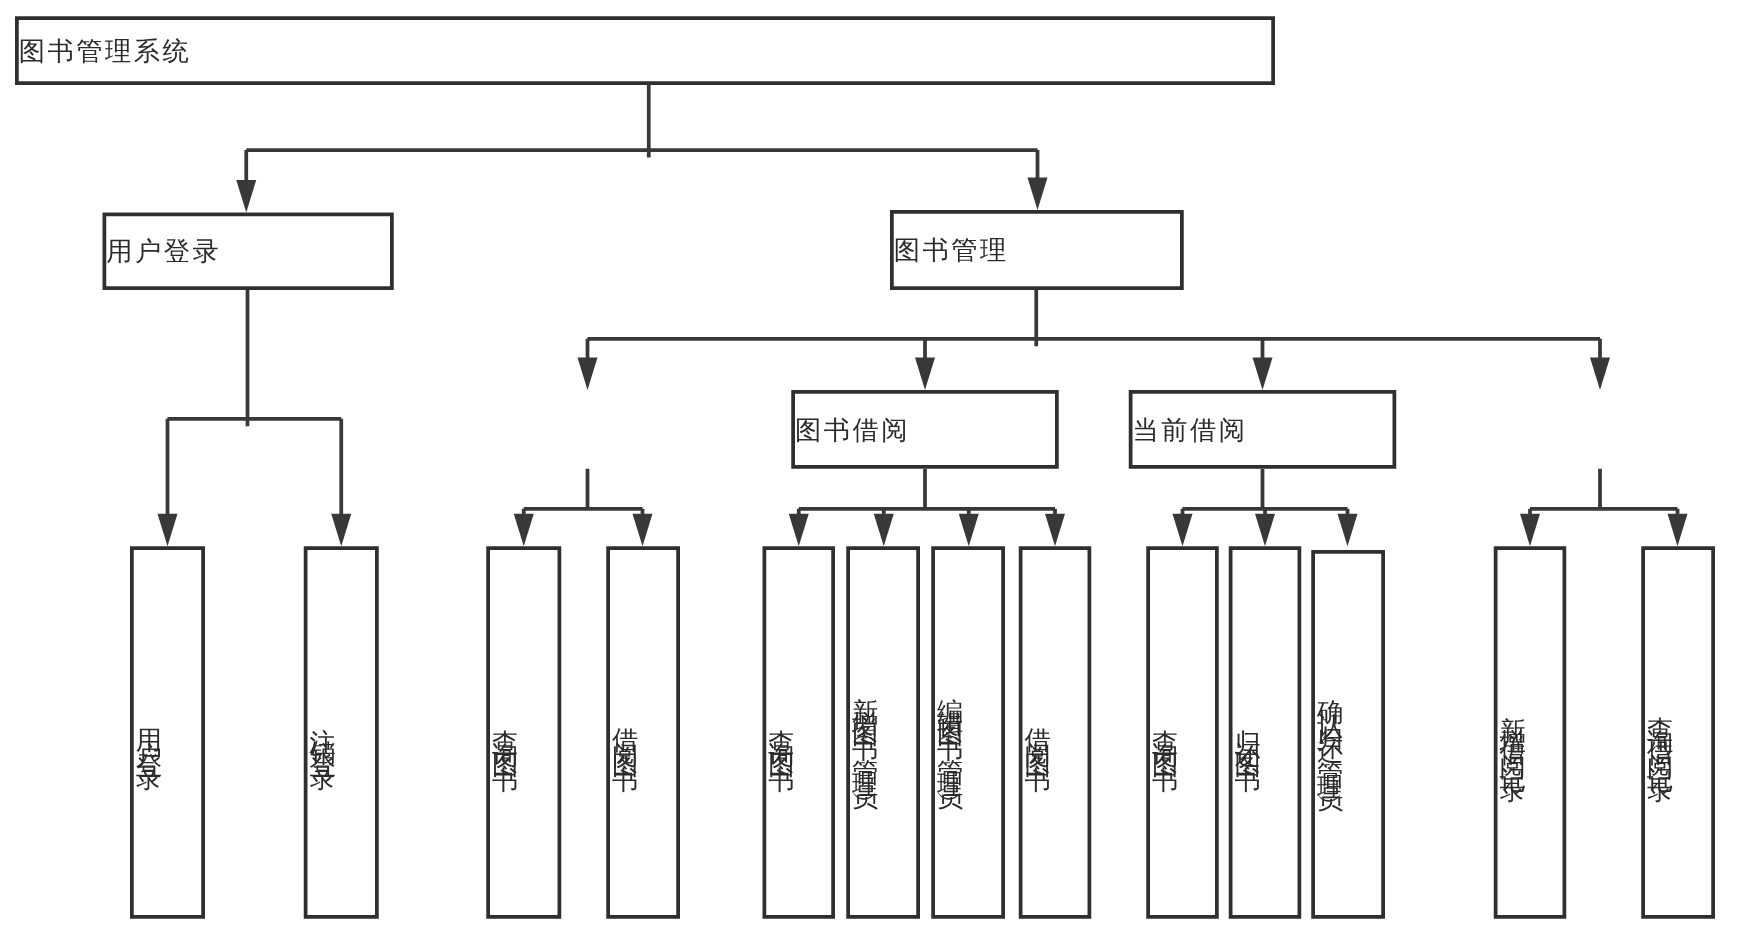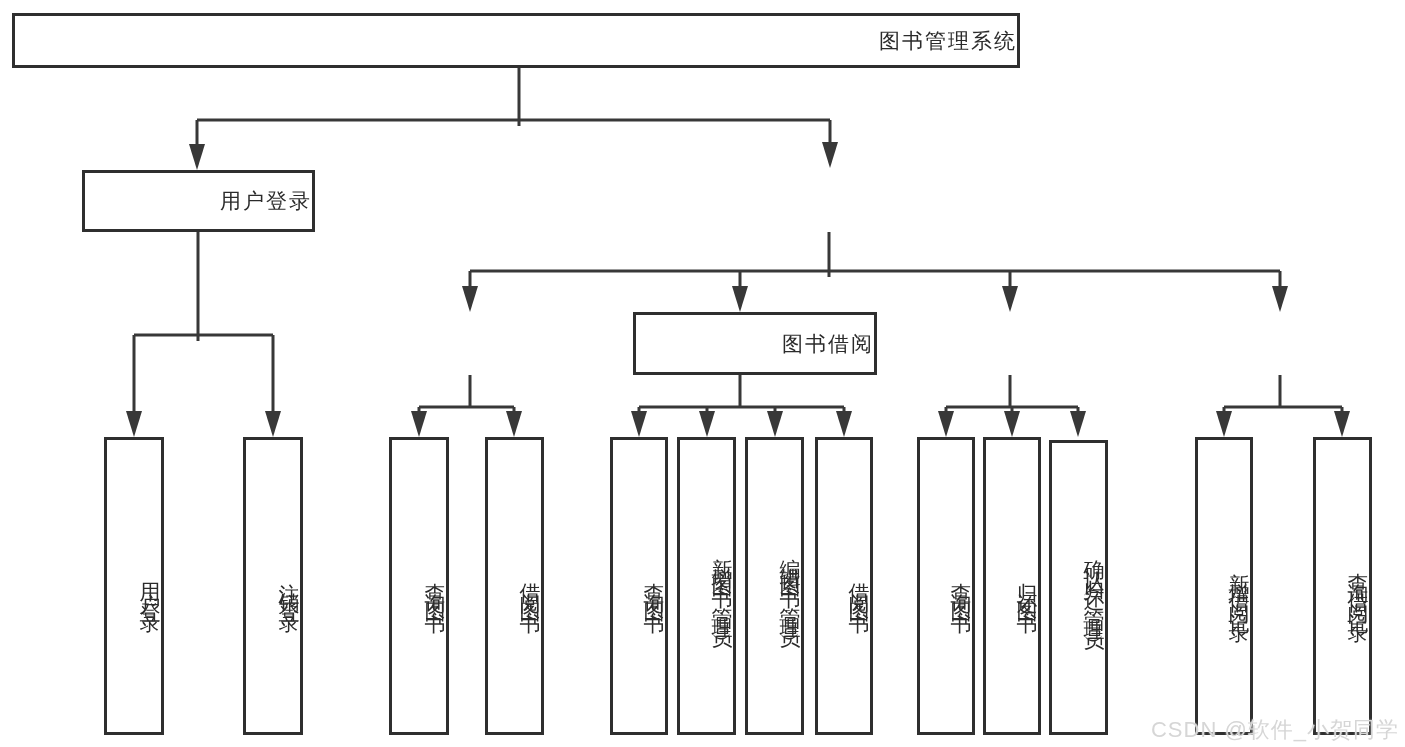--- a/index.html
+++ b/index.html
@@ -18,21 +18,21 @@
     font-family:"Liberation Sans","DejaVu Sans",sans-serif;
   }
   .connectors{position:absolute;left:0;top:0;width:1405px;height:747px;}
   .connectors path{stroke:var(--line);stroke-width:3;fill:none;}
   .connectors polygon{fill:var(--line);stroke:none;}
   .node{
     position:absolute;
     box-sizing:border-box;
     background:#ffffff;
     border:3px solid var(--border);
-    display:flex;align-items:center;justify-content:flex-end;
+    display:flex;align-items:center;justify-content:flex-start;
     color:var(--text);
     font-size:21px;
     z-index:2;
   }
   .node.h span{letter-spacing:2px;white-space:nowrap;}
   .node.v .vt{
     writing-mode:vertical-rl;
     text-orientation:mixed;
     letter-spacing:10px;
     line-height:1.05;
@@ -96,23 +96,29 @@
     </g>
   </svg>
 
   <div class="node h" style="left:12px;top:13px;width:1008px;height:55px">
     <span>图书管理系统</span>
   </div>
 
   <div class="node h" style="left:82px;top:170px;width:233px;height:62px">
     <span>用户登录</span>
   </div>
+  <div class="node h" style="left:712px;top:168px;width:235px;height:64px">
+    <span>图书管理</span>
+  </div>
 
-  <div class="node h" style="left:633px;top:312px;width:244px;height:63px">
+  <div class="node h" style="left:633px;top:312px;width:214px;height:63px">
     <span>图书借阅</span>
+  </div>
+  <div class="node h" style="left:903px;top:312px;width:214px;height:63px">
+    <span>当前借阅</span>
   </div>
 
   <div class="node v" style="left:104px;top:437px;width:60px;height:298px">
     <span class="vt">用户登录</span>
   </div>
   <div class="node v" style="left:243px;top:437px;width:60px;height:298px">
     <span class="vt">注销登录</span>
   </div>
 
   <div class="node v" style="left:389px;top:437px;width:60px;height:298px">
@@ -145,15 +151,14 @@
     <span class="vt">确认归还（管理员）</span>
   </div>
 
   <div class="node v" style="left:1195px;top:437px;width:58px;height:298px">
     <span class="vt">新增借阅记录</span>
   </div>
   <div class="node v" style="left:1313px;top:437px;width:59px;height:298px">
     <span class="vt">查询借阅记录</span>
   </div>
 
-  <div class="watermark">CSDN @软件_小贺同学</div>
 
 </div>
 
 </body></html>

